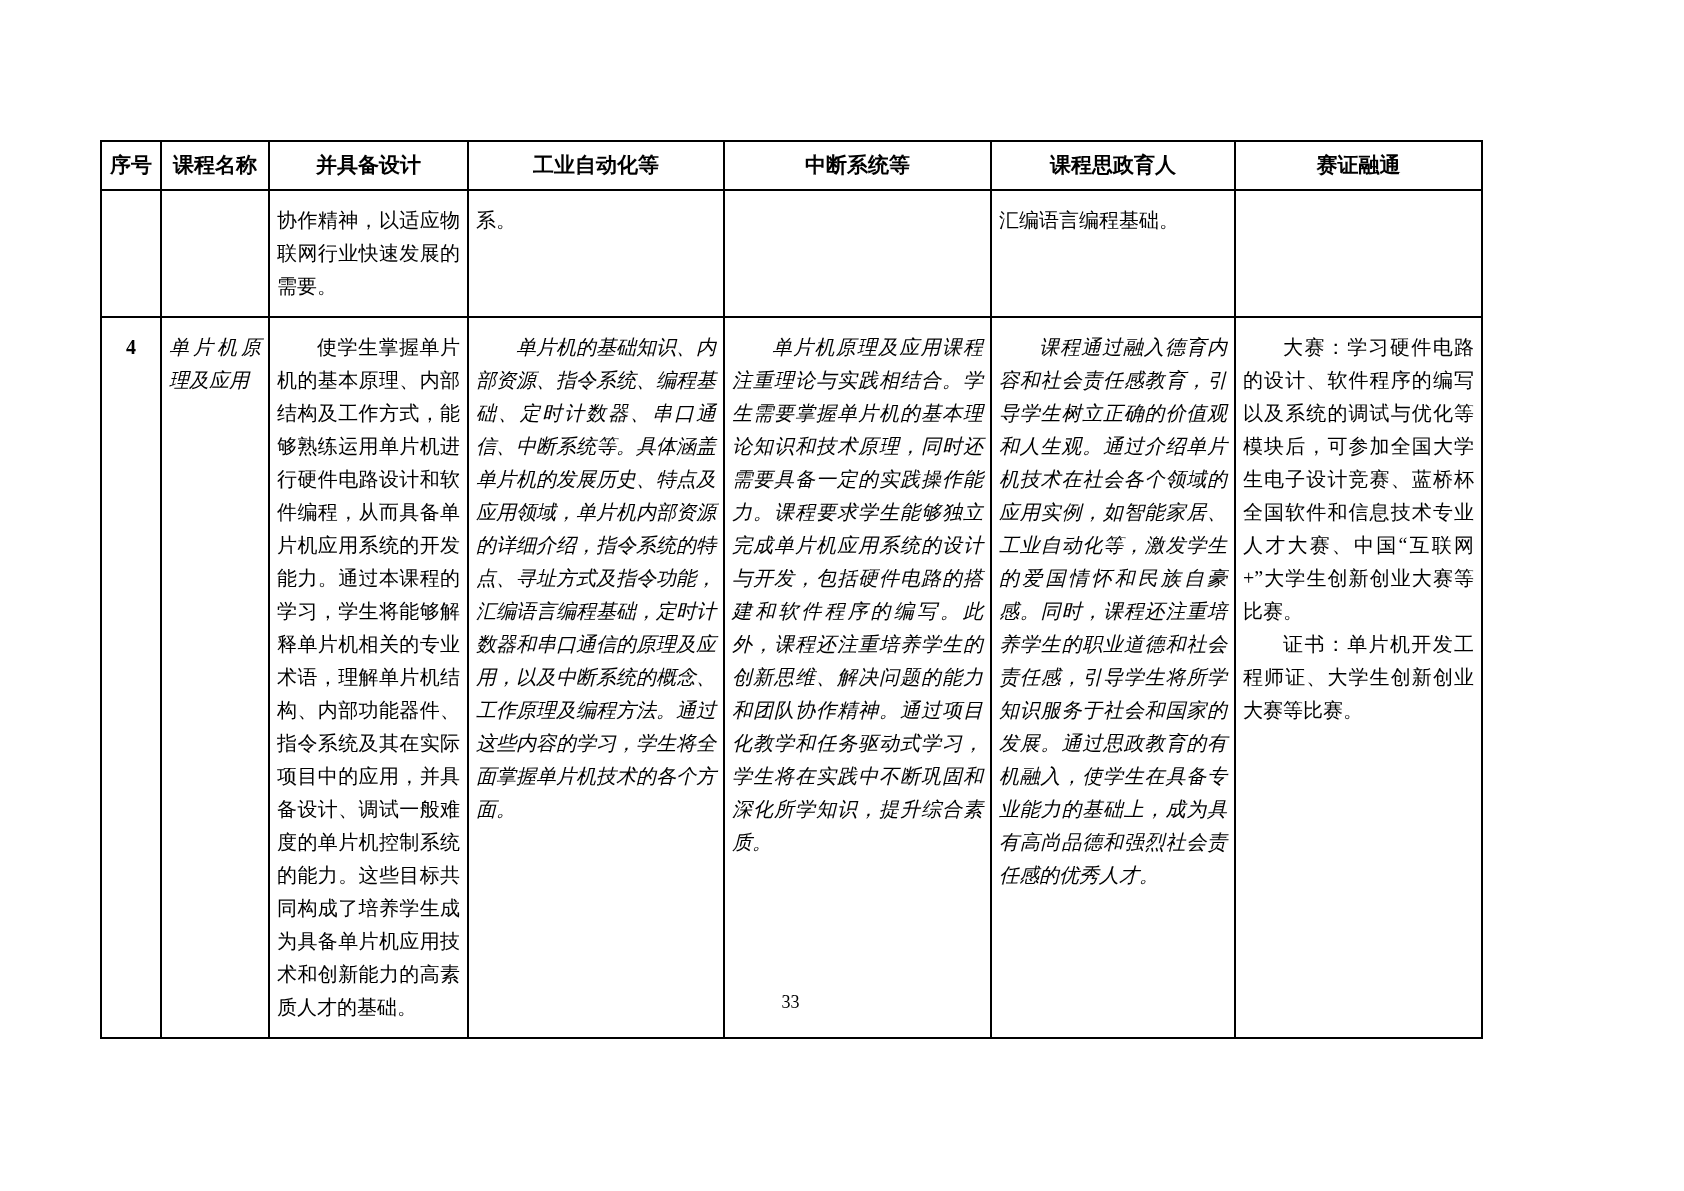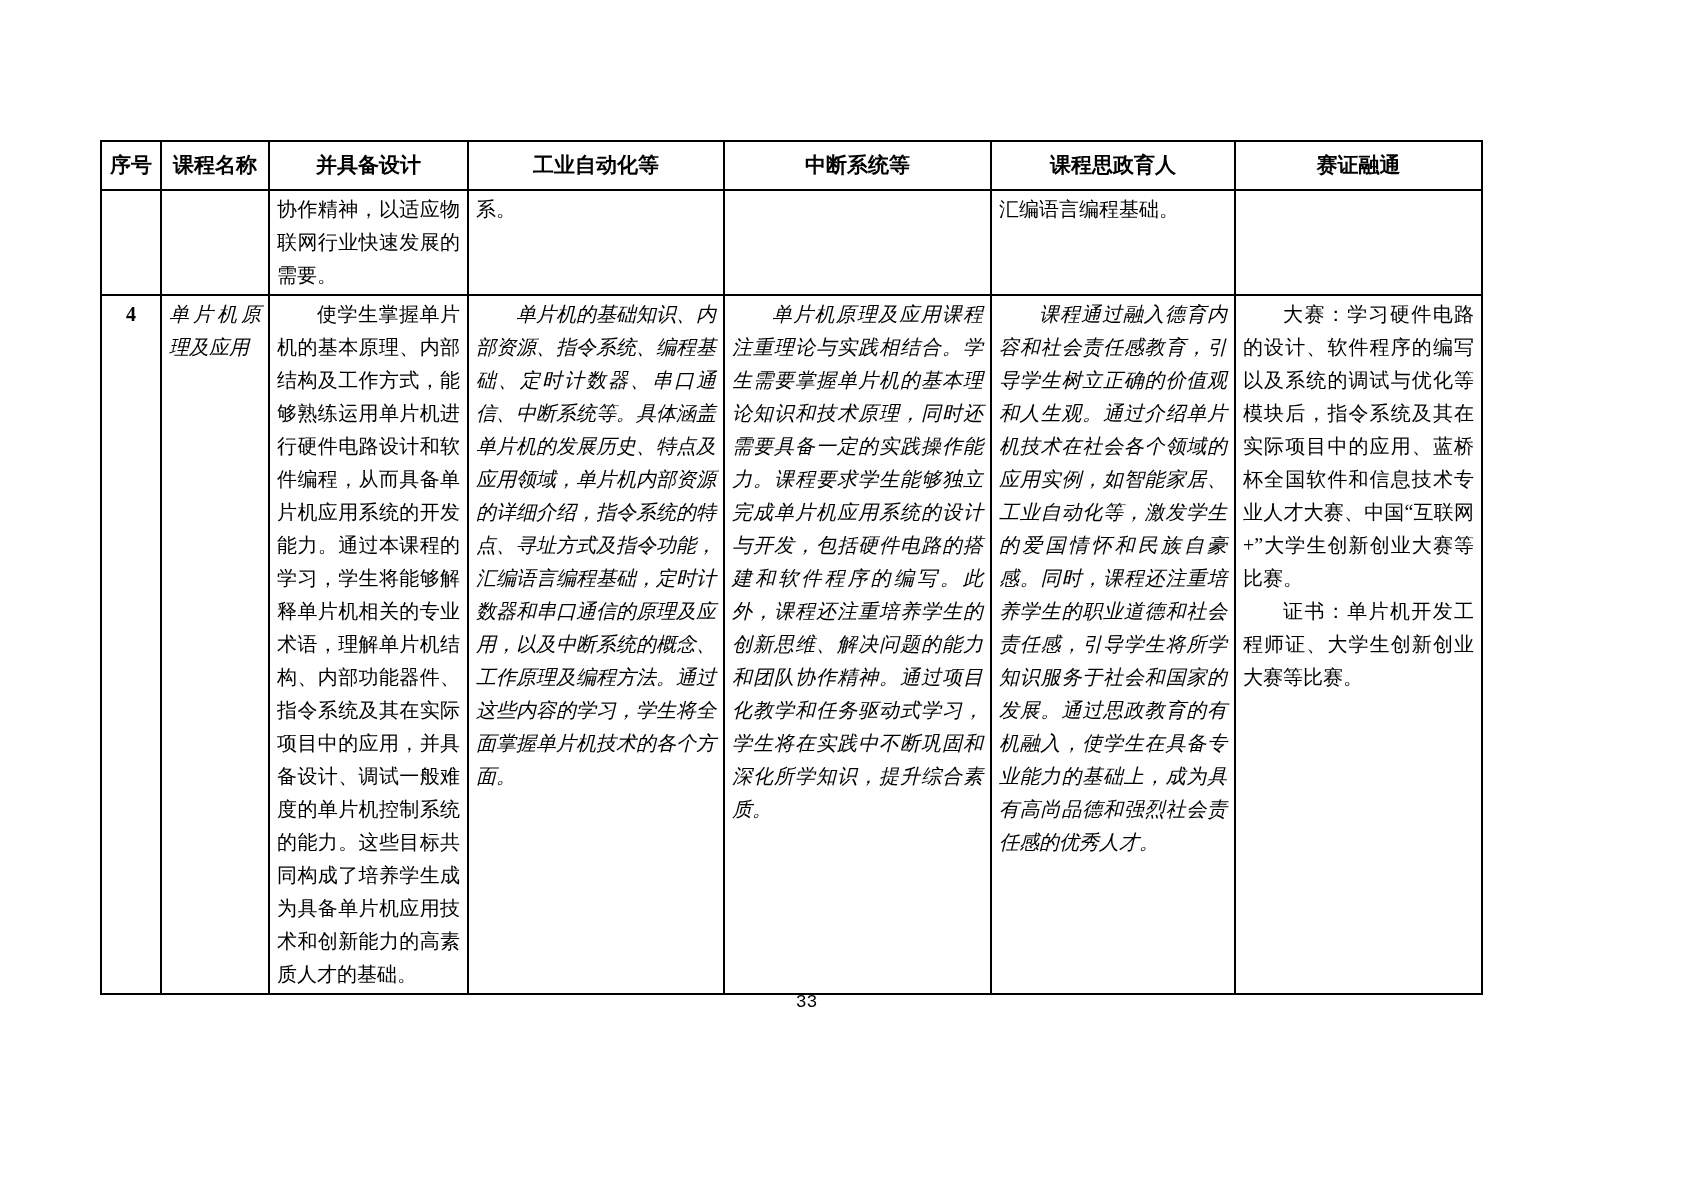--- a/index.html
+++ b/index.html
@@ -19,21 +19,21 @@
     position: absolute;
     left: 100px;
     top: 140px;
     width: 1381px;
     border-collapse: collapse;
     table-layout: fixed;
   }
   table.course-table th,
   table.course-table td {
     border: 2px solid #000000;
-    padding: 2px 7px;
+    padding: 13px 7px;
     font-size: 20px;
     line-height: 33px;
     vertical-align: top;
     overflow: hidden;
   }
   table.course-table th {
     font-size: 21px;
     font-weight: bold;
     text-align: center;
     vertical-align: middle;
@@ -52,26 +52,26 @@
   }
   td p {
     margin: 0;
     text-align: justify;
     text-justify: inter-character;
   }
   p.indent { text-indent: 2em; }
   p.noindent { text-indent: 0; }
   .page-number {
     position: absolute;
-    left: 116px;
+    left: 100px;
     width: 1381px;
     top: 992px;
     text-align: center;
     font-size: 18px;
-    font-family: Liberation Mono, monospace;
+    font-family: Liberation Serif, serif;
   }
 </style>
 </head>
 <body>
 
 <div class="page">
 
   <table class="course-table">
     <colgroup>
       <col style="width:60px">
@@ -120,21 +120,21 @@
         <td class="v-mid">
           <p class="indent">单片机的基础知识、内部资源、指令系统、编程基础、定时计数器、串口通信、中断系统等。具体涵盖单片机的发展历史、特点及应用领域，单片机内部资源的详细介绍，指令系统的特点、寻址方式及指令功能，汇编语言编程基础，定时计数器和串口通信的原理及应用，以及中断系统的概念、工作原理及编程方法。通过这些内容的学习，学生将全面掌握单片机技术的各个方面。</p>
         </td>
         <td class="v-mid">
           <p class="indent">单片机原理及应用课程注重理论与实践相结合。学生需要掌握单片机的基本理论知识和技术原理，同时还需要具备一定的实践操作能力。课程要求学生能够独立完成单片机应用系统的设计与开发，包括硬件电路的搭建和软件程序的编写。此外，课程还注重培养学生的创新思维、解决问题的能力和团队协作精神。通过项目化教学和任务驱动式学习，学生将在实践中不断巩固和深化所学知识，提升综合素质。</p>
         </td>
         <td class="v-mid">
           <p class="indent">课程通过融入德育内容和社会责任感教育，引导学生树立正确的价值观和人生观。通过介绍单片机技术在社会各个领域的应用实例，如智能家居、工业自动化等，激发学生的爱国情怀和民族自豪感。同时，课程还注重培养学生的职业道德和社会责任感，引导学生将所学知识服务于社会和国家的发展。通过思政教育的有机融入，使学生在具备专业能力的基础上，成为具有高尚品德和强烈社会责任感的优秀人才。</p>
         </td>
         <td class="v-top">
-          <p class="indent">大赛：学习硬件电路的设计、软件程序的编写以及系统的调试与优化等模块后，指令系统及其在实际项目中的应用、蓝桥杯全国软件和信息技术专业人才大赛、中国“互联网+”大学生创新创业大赛等比赛。</p>
+          <p class="indent">大赛：学习硬件电路的设计、软件程序的编写以及系统的调试与优化等模块后，可参加全国大学生电子设计竞赛、蓝桥杯全国软件和信息技术专业人才大赛、中国“互联网+”大学生创新创业大赛等比赛。</p>
           <p class="indent">证书：单片机开发工程师证、大学生创新创业大赛等比赛。</p>
         </td>
       </tr>
     </tbody>
   </table>
 
   <div class="page-number">33</div>
 
 </div>
 

